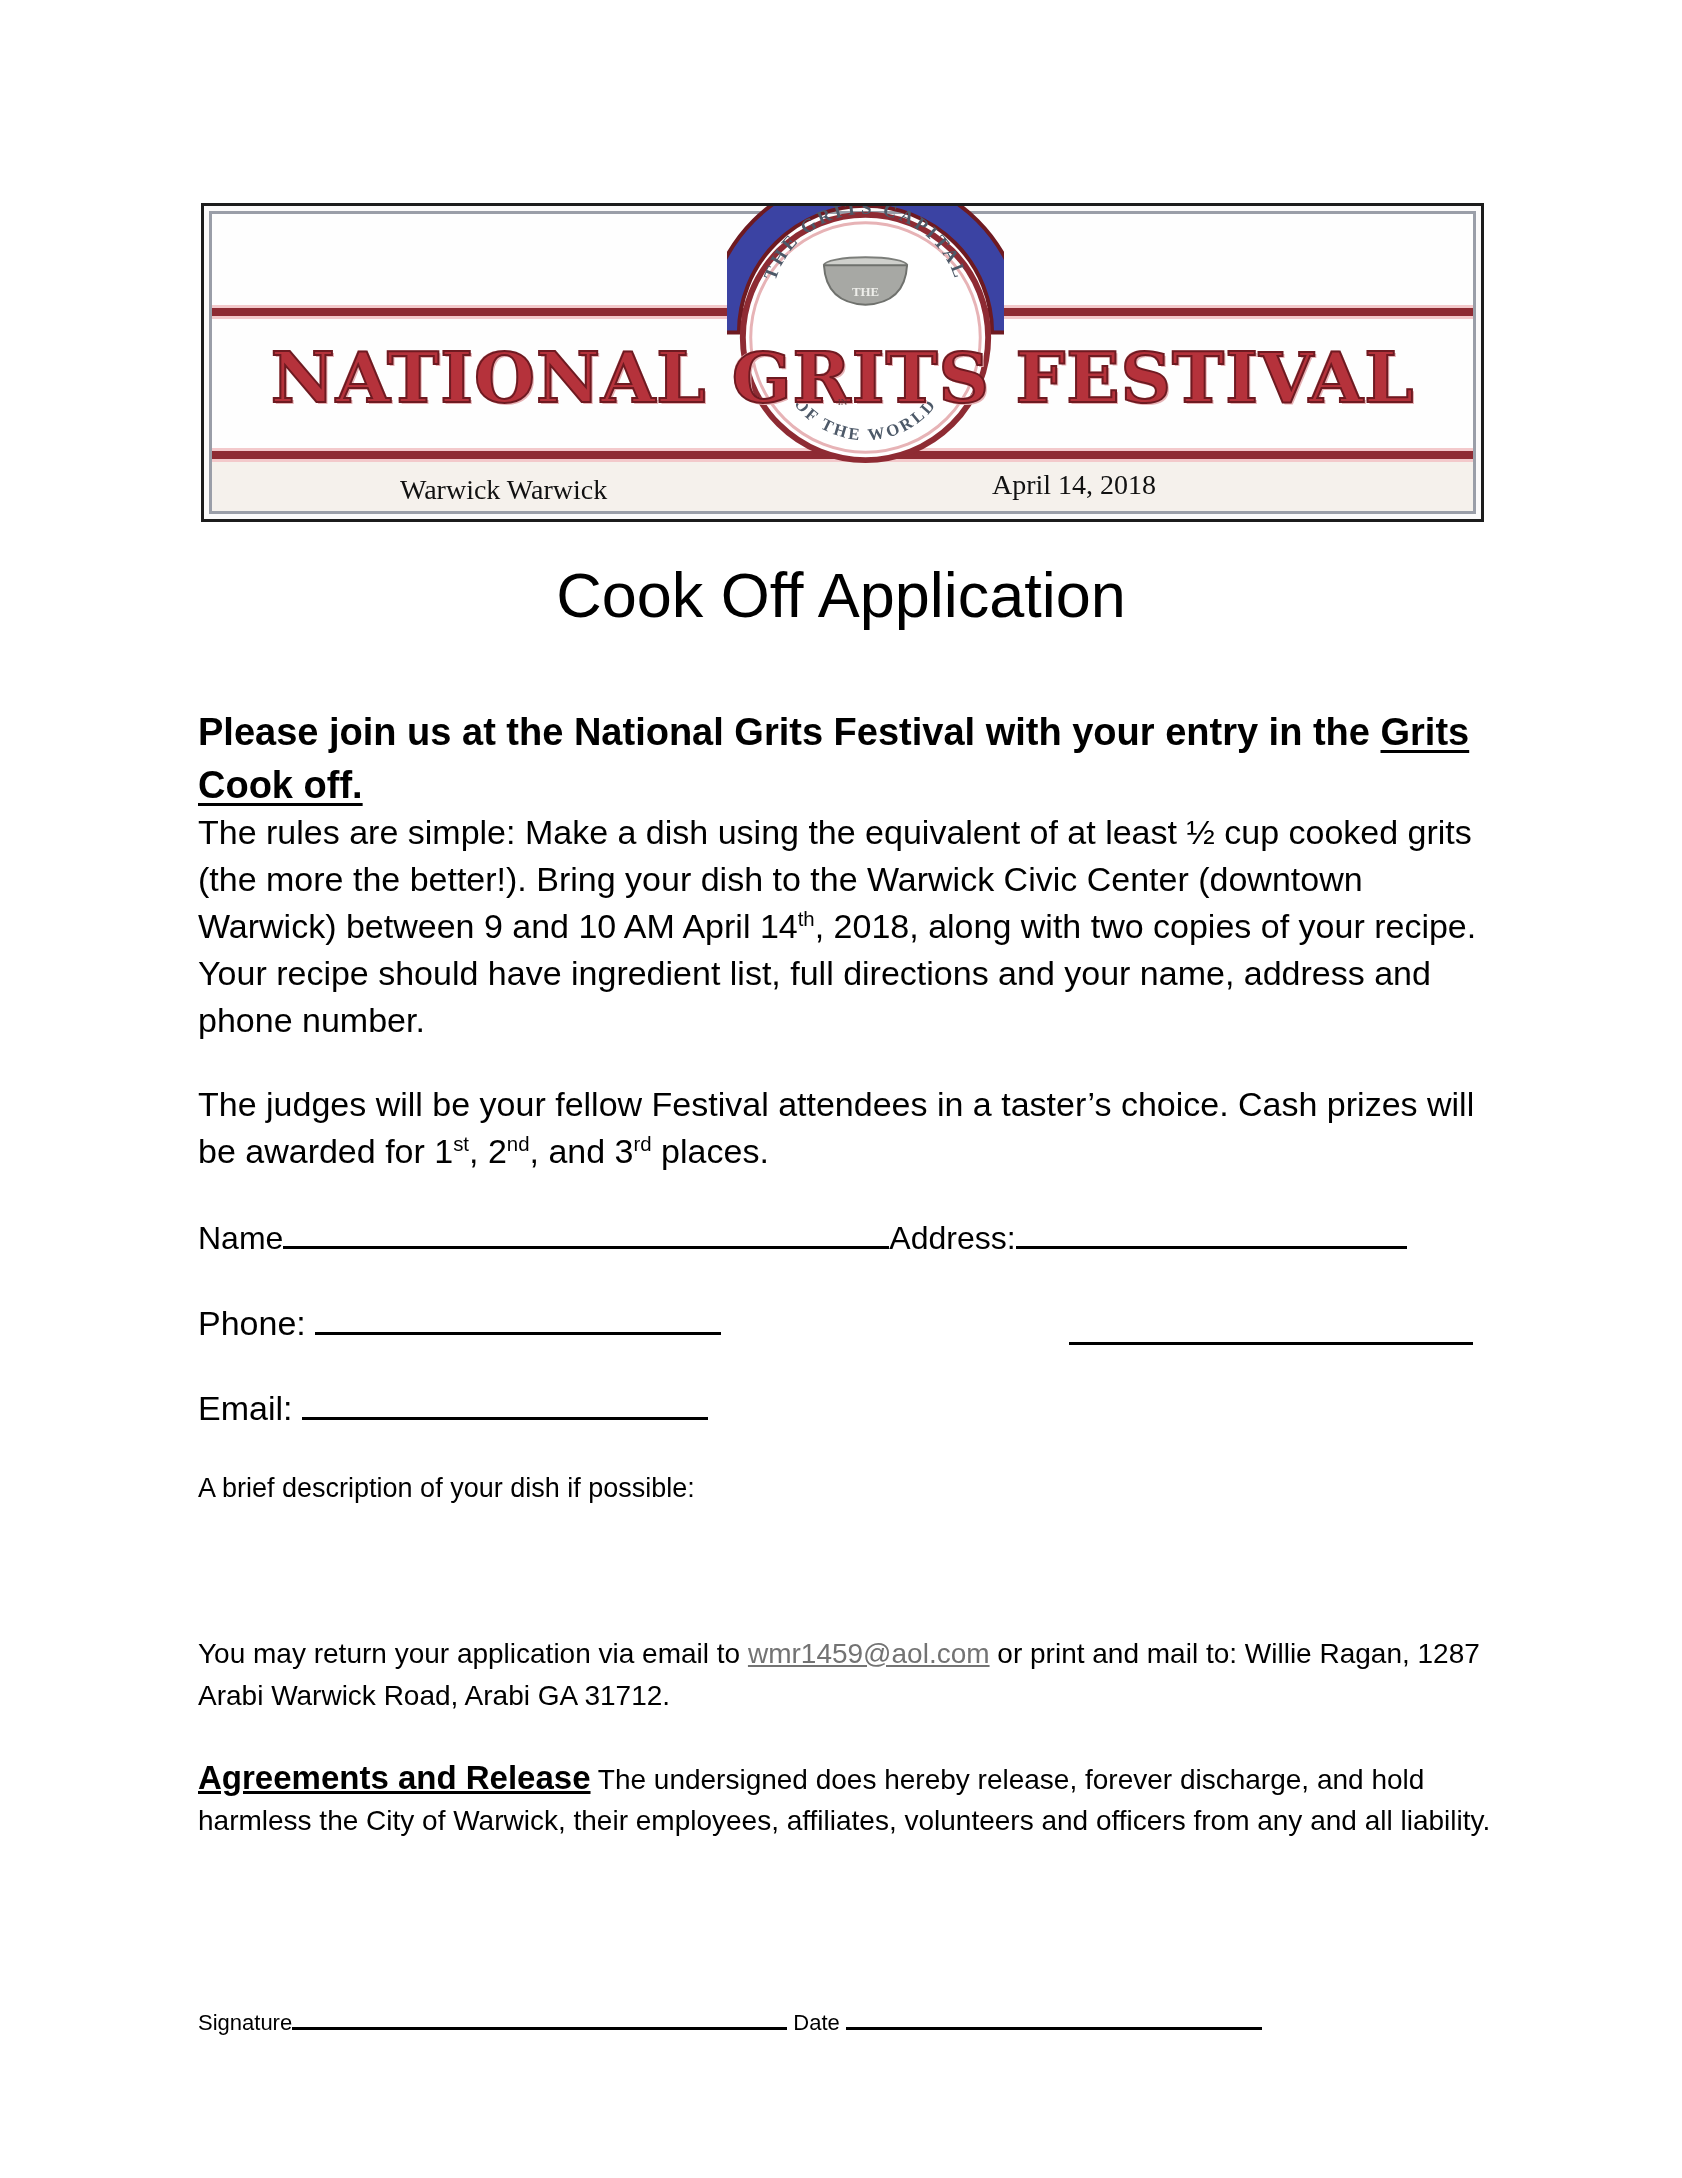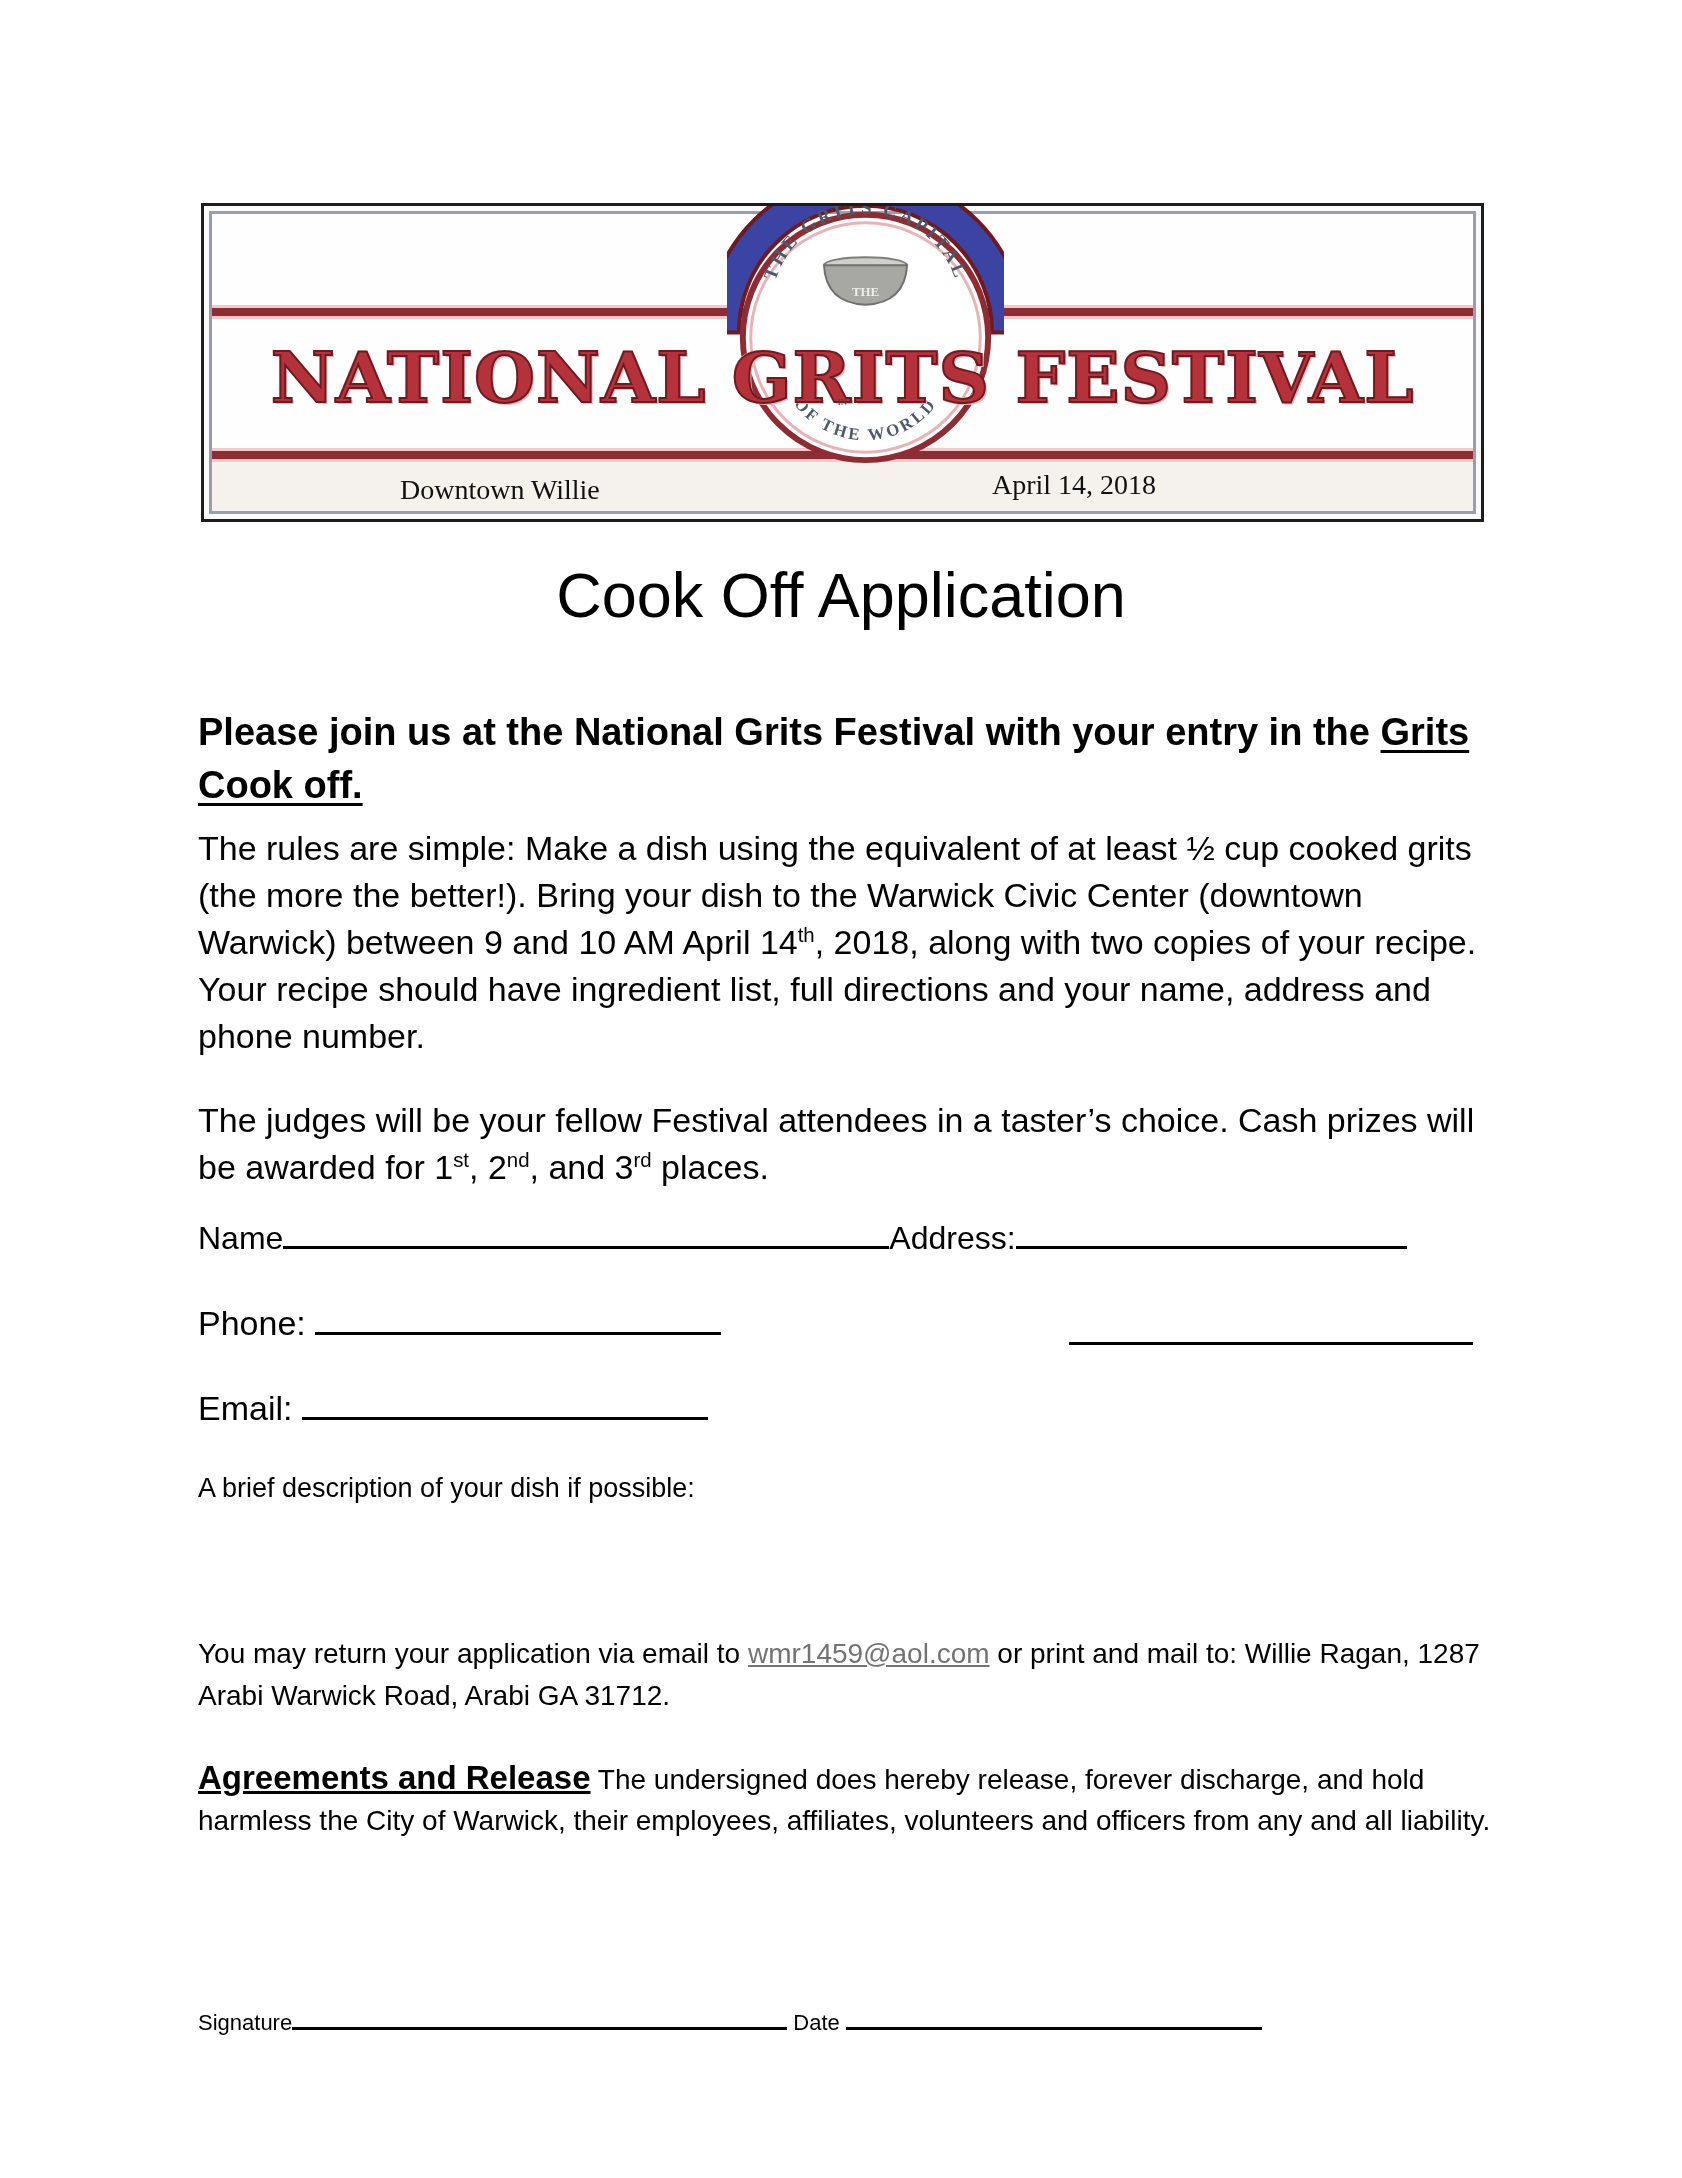--- a/index.html
+++ b/index.html
@@ -32,21 +32,21 @@
   #banner .left-note { position: absolute; left: 188px; top: 260px; font-family: "Liberation Serif", serif;
                        font-size: 28px; color: #111; }
   #banner .right-note { position: absolute; left: 780px; top: 255px; font-family: "Liberation Serif", serif;
                         font-size: 28px; color: #111; }
 
   
   .t { font-family: "Liberation Sans", "DejaVu Sans", sans-serif; }
   #page-title { left: 0; width: 1682px; top: 559px; text-align: center; font-size: 63px; color: #000; }
   #intro { left: 198px; top: 661px; width: 1297px; font-size: 38px; font-weight: bold; line-height: 53px; margin-top: 45px; }
   #intro u { text-decoration: underline; text-underline-offset: 5px; text-decoration-thickness: 3px; }
-  .para { left: 198px; width: 1297px; font-size: 34px; line-height: 47px; margin-top: 16px; }
+  .para { left: 198px; width: 1297px; font-size: 34px; line-height: 47px; }
   #rules { top: 809px; }
   #judges { top: 1081px; }
   sup { font-size: 60%; line-height: 0; vertical-align: super; }
   .uline { display: inline-block; border-bottom: 3px solid #000; height: 36px; vertical-align: baseline; }
   #row-name { left: 198px; top: 1210px; font-size: 32px; white-space: nowrap; }
   #row-phone { left: 198px; top: 1302px; font-size: 34px; white-space: nowrap; }
   #row-phone2 { left: 1069px; top: 1302px; }
   #row-email { left: 198px; top: 1387px; font-size: 34px; white-space: nowrap; }
   #desc-label { left: 198px; top: 1473px; font-size: 27px; }
 
@@ -88,21 +88,21 @@
       <ellipse cx="140" cy="172" rx="42" ry="8" fill="#cfd0cc" stroke="#7c7e7a" stroke-width="2"></ellipse>
       <path d="M 98 172 Q 100 210 140 212 Q 180 210 182 172 Z" fill="#a7a8a4" stroke="#6f716d" stroke-width="2"></path>
       <text x="140" y="203" text-anchor="middle" font-family="Liberation Serif, serif" font-weight="bold" font-size="13" fill="#eeeeea">THE</text>
       <text font-family="Liberation Serif, serif" font-weight="bold" font-size="17" fill="#4d5968" letter-spacing="3">
         <textPath href="#arcBot" startOffset="50%" text-anchor="middle">OF THE WORLD</textPath>
       </text>
     </svg>
 
     <div class="title">NATIONAL GRITS FESTIVAL</div>
     <div class="in">IN</div>
-    <div class="left-note">Downtown Willie</div>
+    <div class="left-note">Warwick Warwick</div>
     <div class="right-note">April 14, 2018</div>
   </div>
 </div>
 
 <div id="page-title" class="abs t">Cook Off Application</div>
 
 <div id="intro" class="abs t"><span>Please join us at the National Grits Festival with your entry in the </span><u>Grits Cook off.</u></div>
 
 <div id="rules" class="abs t para"><span>The rules are simple:  Make a dish using the equivalent of at least ½ cup cooked grits (the more the better!).  Bring your dish to the Warwick Civic Center (downtown Warwick) between 9 and 10 AM April 14</span><sup>th</sup><span>, 2018, along with two copies of your recipe.  Your recipe should have ingredient list, full directions and your name, address and phone number.</span></div>
 

